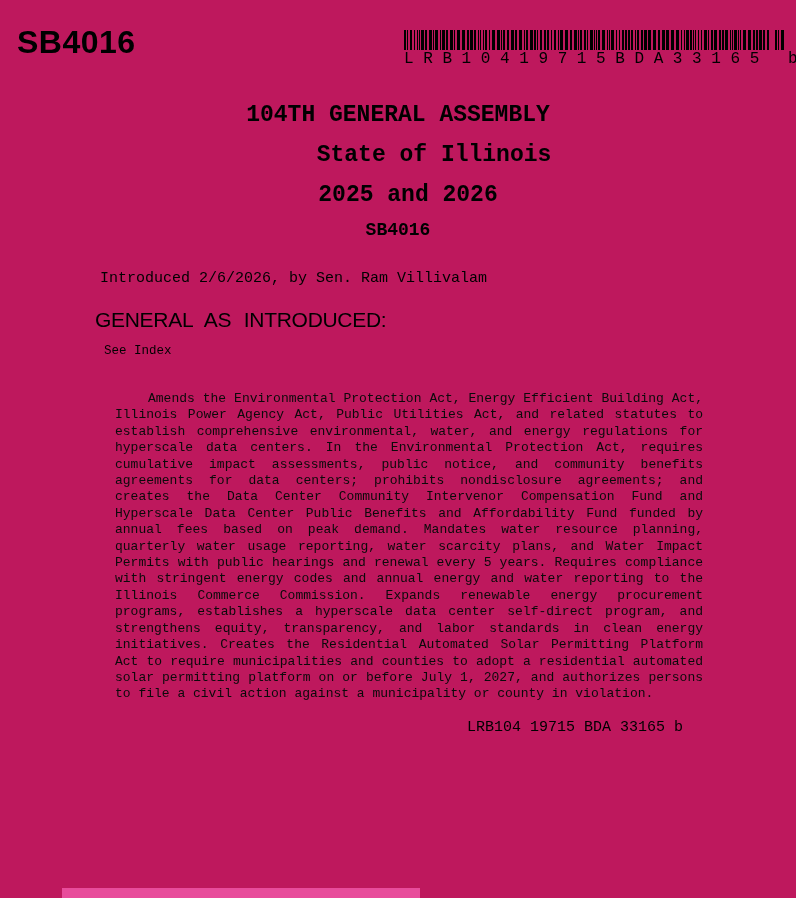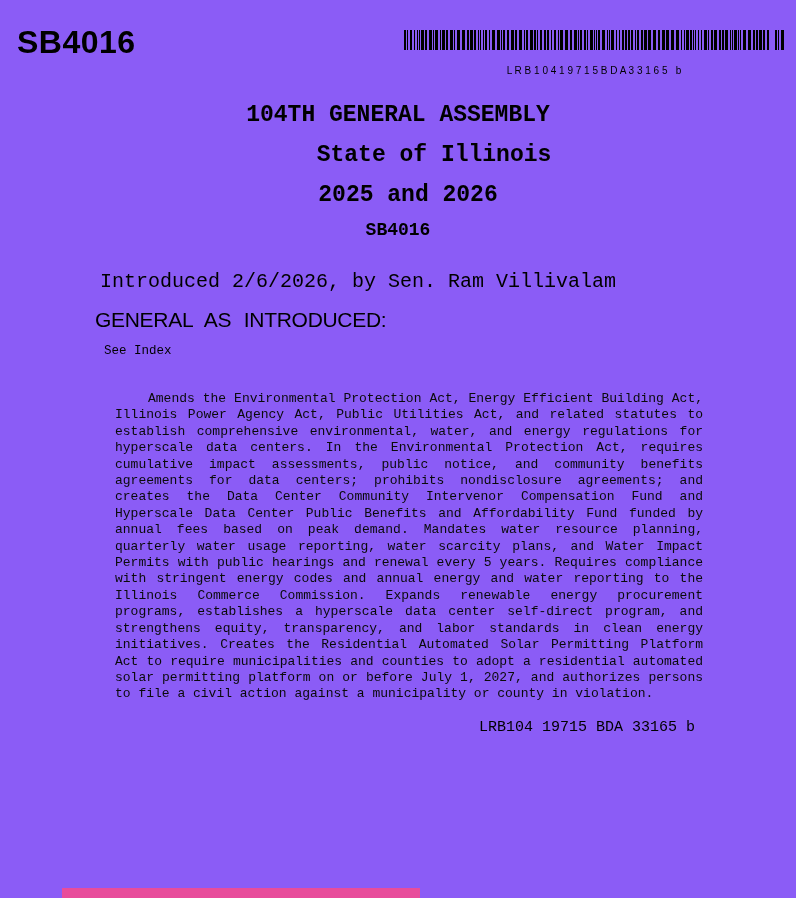--- a/index.html
+++ b/index.html
@@ -1,20 +1,20 @@
 <!DOCTYPE html>
 <html><head>
 <meta charset="utf-8">
 <style>
   html, body { margin: 0; padding: 0; background: #ffffff; }
   .page {
     position: relative;
     width: 796px;
     height: 898px;
-    background: #8b5cf6;
+    background: #be185d;
     overflow: hidden;
     font-family: "Liberation Mono", "DejaVu Sans Mono", monospace;
     color: #000000;
   }
   .bill-number {
     position: absolute;
     left: 17px;
     top: 26px;
     font-family: "Liberation Sans", sans-serif;
     font-weight: bold;
@@ -28,23 +28,23 @@
     left: 404px;
     top: 30px;
     width: 380px;
   }
   .barcode-bars {
     display: block;
     width: 380px;
     height: 20px;
   }
   .barcode-label {
-    margin-top: 14px;
-    font-family: Liberation Sans, sans-serif;
-    font-size: 10px;
+    margin-top: 3px;
+    font-family: Liberation Mono, monospace;
+    font-size: 16px;
     line-height: 13px;
     text-align: center;
     white-space: pre;
     color: #000000;
   }
   .title-line {
     position: absolute;
     left: 0;
     width: 100%;
     text-align: center;
@@ -52,21 +52,21 @@
     font-family: "Liberation Mono", "DejaVu Sans Mono", monospace;
   }
   .title-assembly { top: 102px; font-size: 23px; }
   .title-state    { top: 142px; font-size: 23px; padding-left: 36px; }
   .title-years    { top: 182px; font-size: 23px; padding-left: 10px; }
   .title-bill     { top: 220px; font-size: 18px; }
   .introduced-line {
     position: absolute;
     left: 100px;
     top: 270px;
-    font-size: 20px;
+    font-size: 15px;
     white-space: pre;
   }
   .synopsis-heading {
     position: absolute;
     left: 95px;
     top: 308px;
     font-family: "Liberation Sans", sans-serif;
     font-size: 21px;
     letter-spacing: -0.3px;
     word-spacing: 7px;
@@ -85,21 +85,21 @@
     width: 588px;
     margin: 12px;
     font-size: 13px;
     line-height: 16.4px;
     text-align: justify;
     text-indent: 33px;
     color: #0a0a0a;
   }
   .lrb-reference {
     position: absolute;
-    left: 107px;
+    left: 95px;
     top: 719px;
     width: 588px;
     text-align: right;
     font-size: 15px;
   }
   .accent-bar {
     position: absolute;
     left: 62px;
     top: 888px;
     width: 358px;

